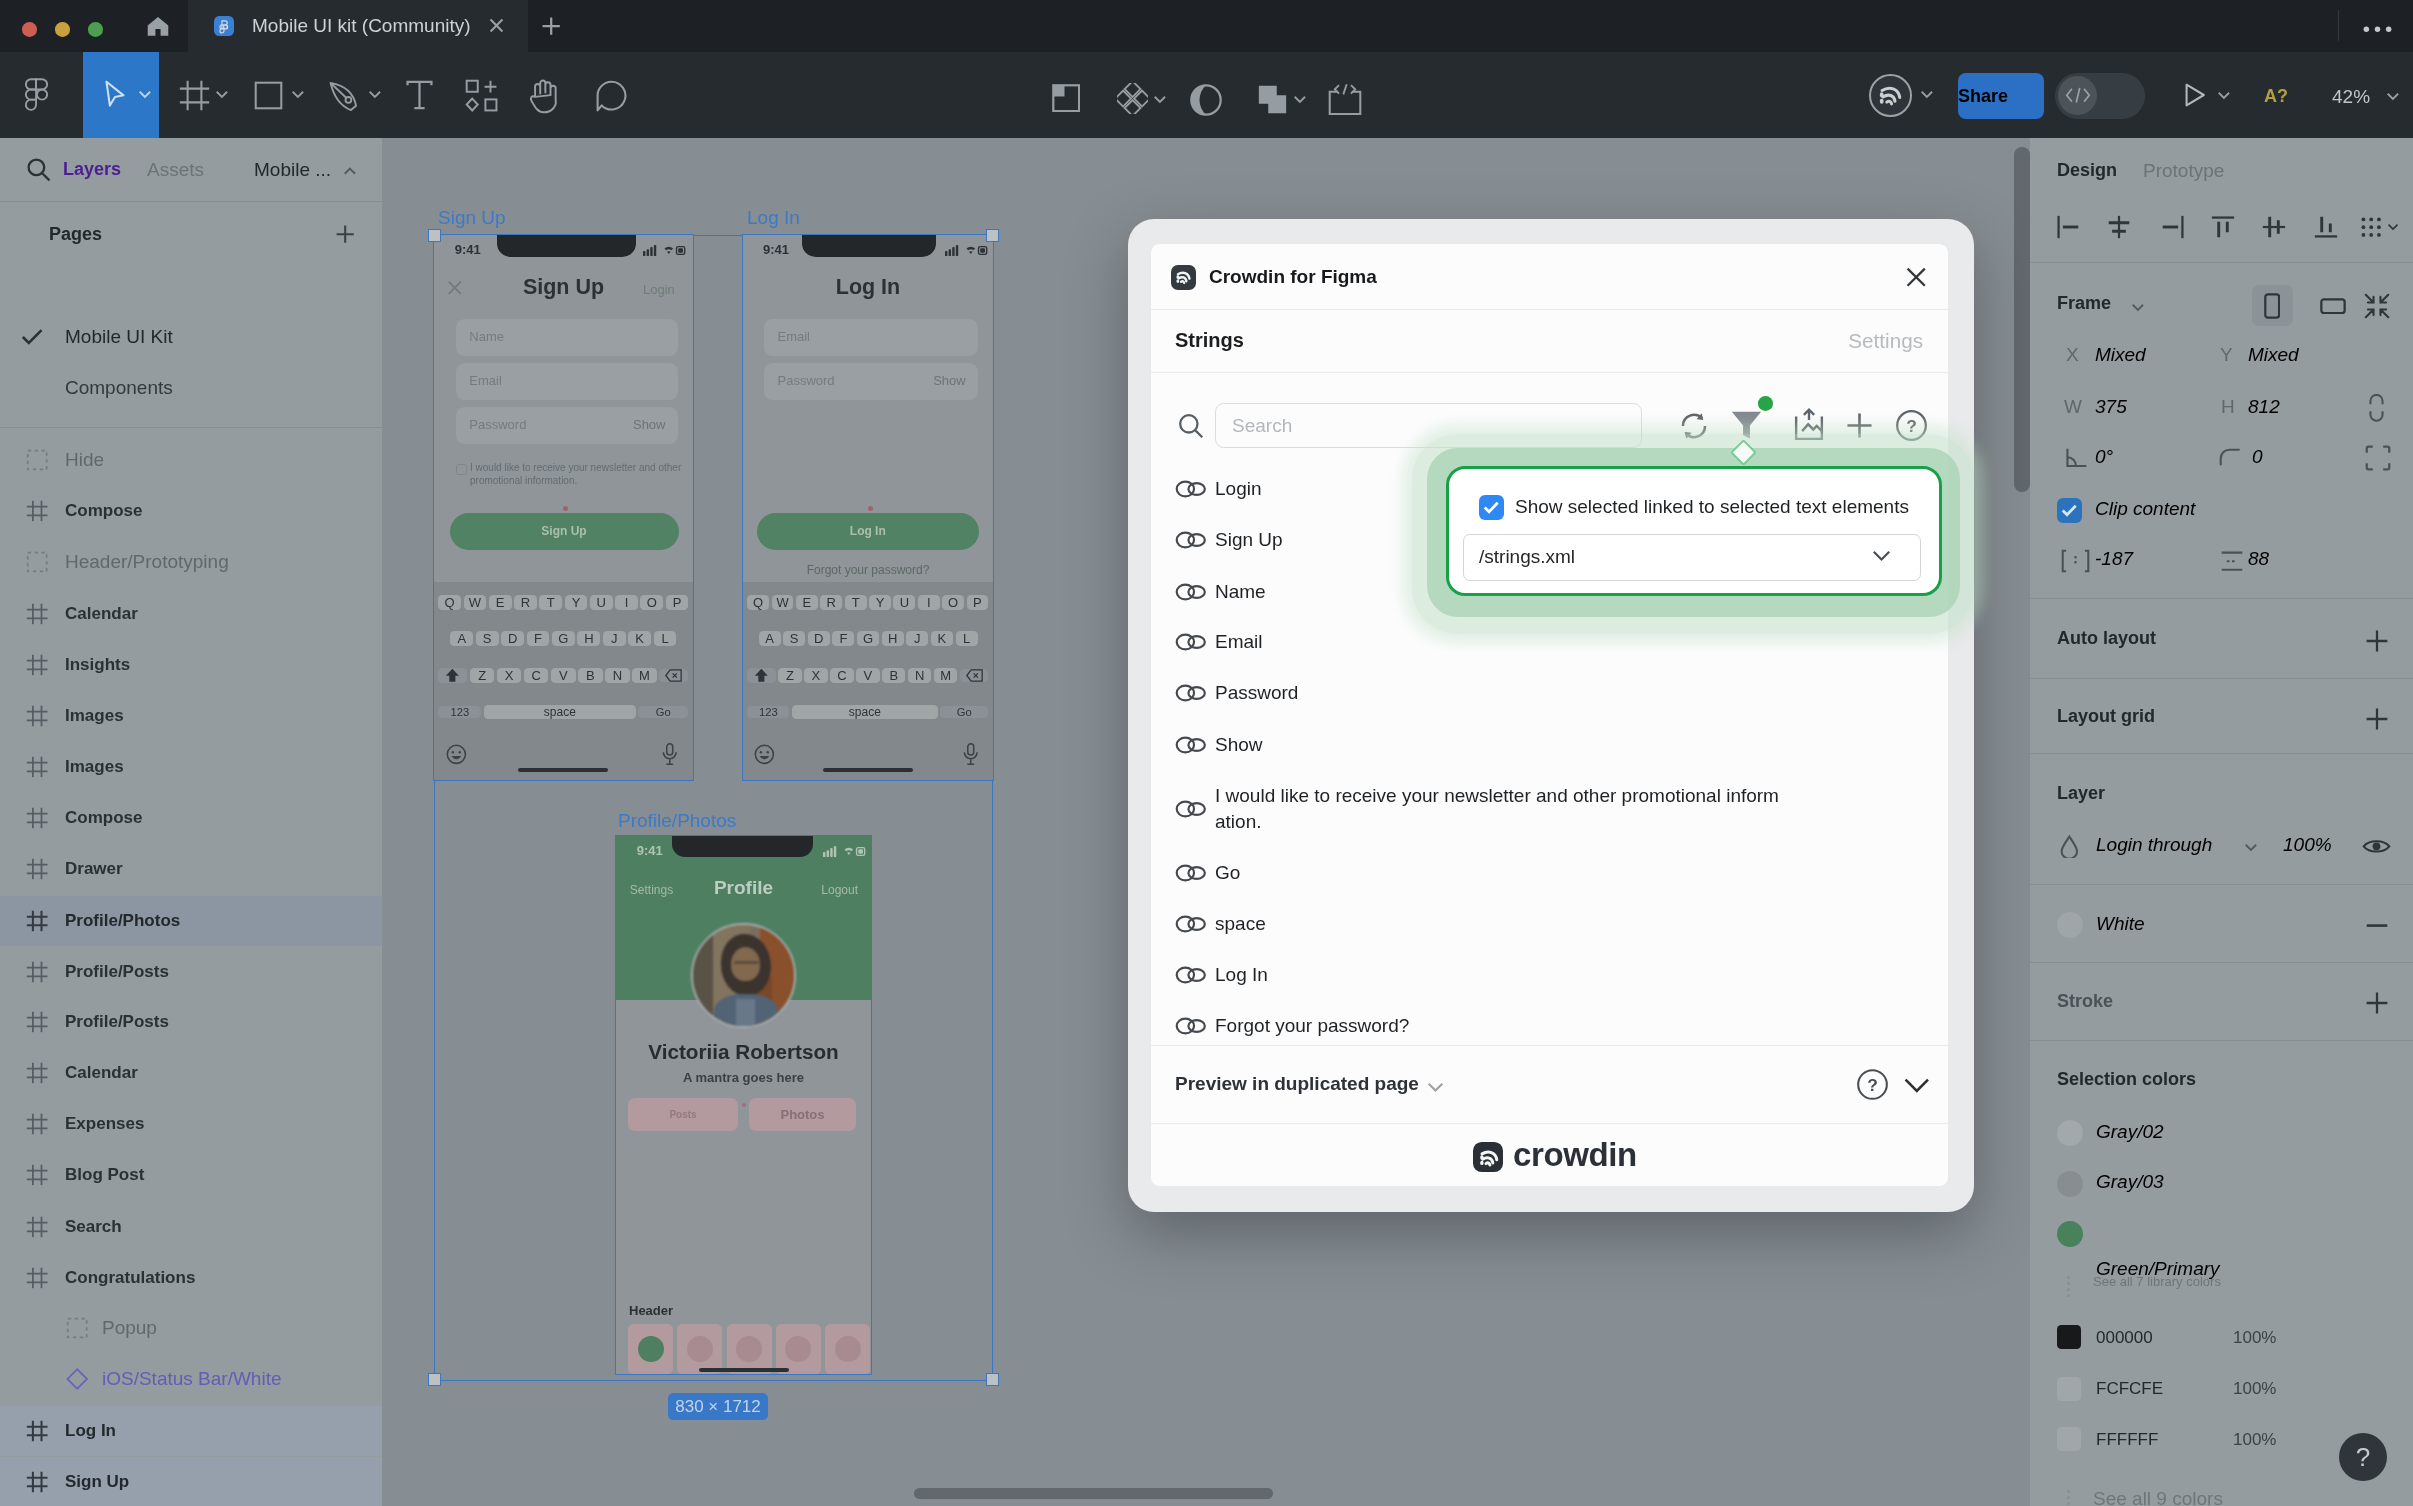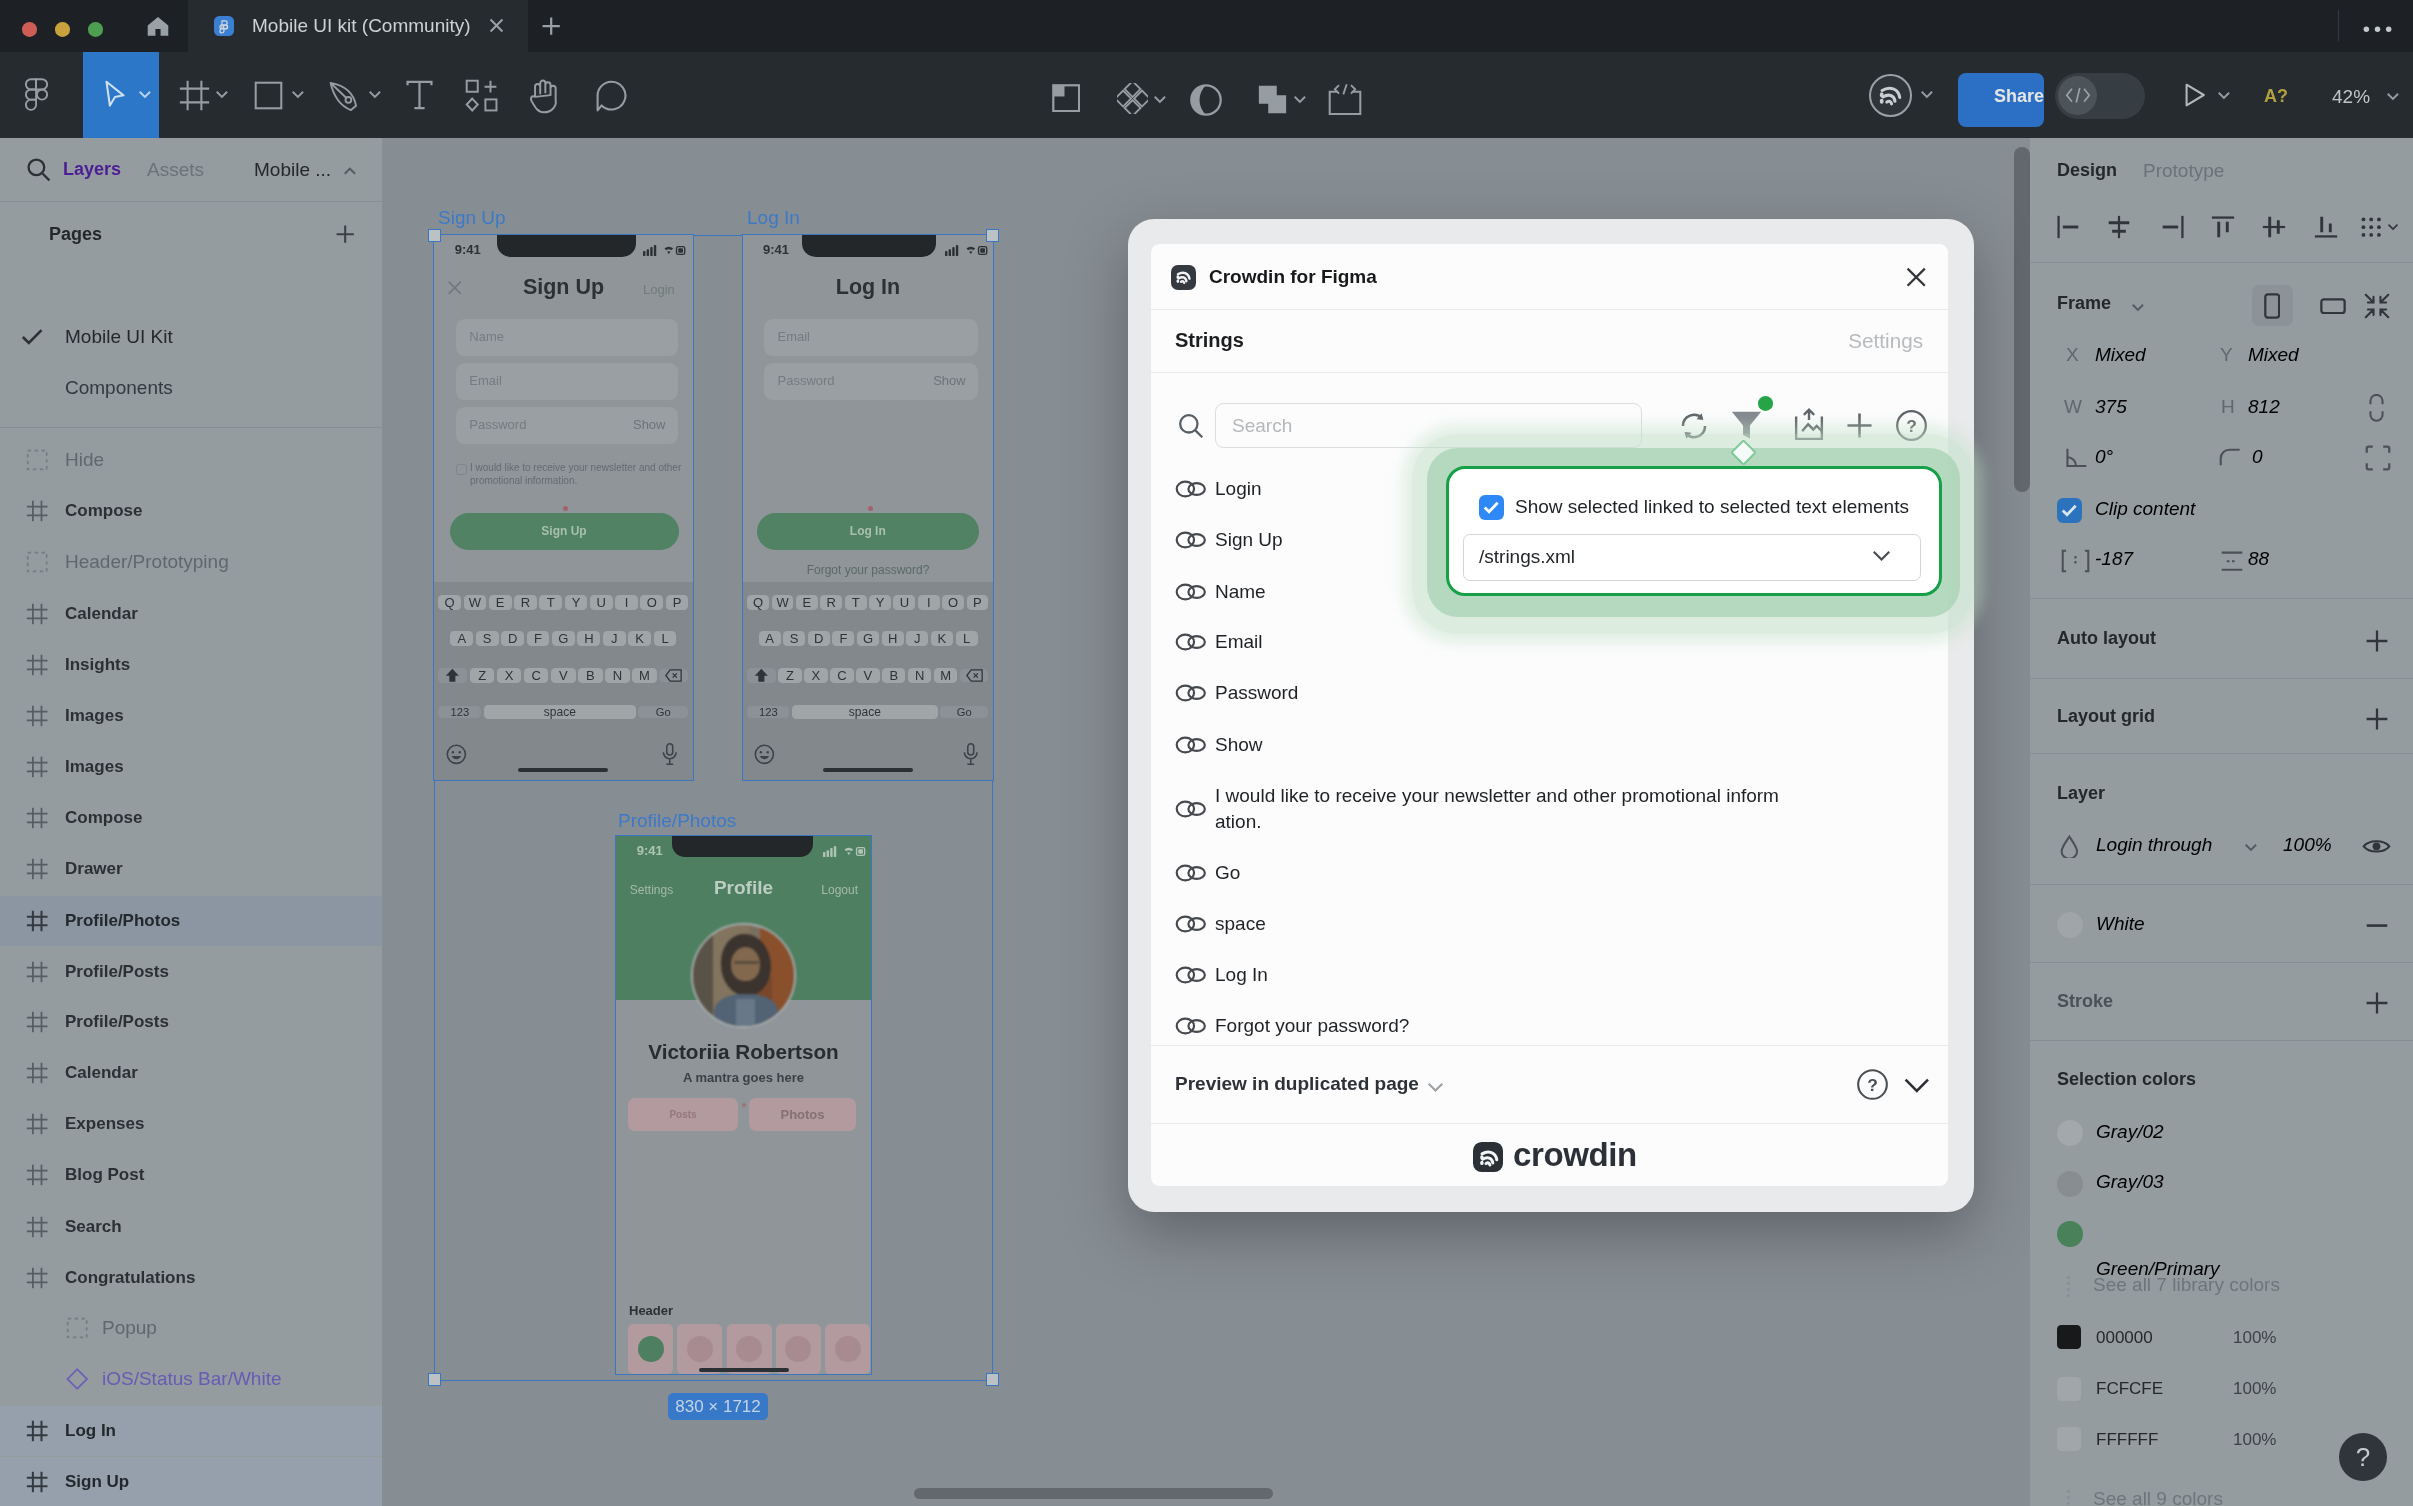--- a/index.html
+++ b/index.html
@@ -199,21 +199,21 @@
       <path d="M8 18.5 C14.5 14.5 21 16.5 22 23.5"></path>
       <path d="M12.5 24.5 C15 22.5 17.5 23.5 18 26.5"></path>
     </g>
     <rect x="4.5" y="13" width="4.2" height="6" rx="2.1" fill="#c9ced1"></rect>
     <rect x="4.5" y="20.5" width="4.2" height="6" rx="2.1" fill="#c9ced1"></rect>
   </svg>
   <svg class="abs" style="left:1920px; top:38px;" width="13.8" height="9.5" viewBox="0 0 16 11">
       <path d="M2 2 L8 8 L14 2" fill="none" stroke="#969da2" stroke-width="2.2"></path>
     </svg>
 
-  <div class="abs" style="left:1958px; top:20.7px; width:86px; height:54px; background:#2b70c5; border-radius:7.8px; color:#e5e5e5; font-size:18px; font-weight:700; text-align:right; line-height:46px;">Share</div>
+  <div class="abs" style="left:1958px; top:20.7px; width:86px; height:46px; background:#2b70c5; border-radius:7.8px; color:#000000; font-size:18px; font-weight:700; text-align:left; line-height:46px;">Share</div>
 
   <div class="abs" style="left:2055px; top:20.7px; width:90px; height:46px; background:#363d43; border-radius:23px;"></div>
   <div class="abs" style="left:2058px; top:24px; width:39px; height:39px; background:#4c5359; border-radius:50%;"></div>
   <svg class="abs" style="left:2065px; top:35px;" width="26" height="16.4" viewBox="0 0 30 19">
     <path d="M8 2 L2 9.5 L8 17 M22 2 L28 9.5 L22 17 M17 1 L13 18" fill="none" stroke="#9ba2a7" stroke-width="2"></path>
   </svg>
 
   <svg class="abs" style="left:2184px; top:30px;" width="22.4" height="26" viewBox="0 0 26 30">
     <path d="M3 3 L23 15 L3 27 Z" fill="none" stroke="#b1b7bb" stroke-width="2.4" stroke-linejoin="round"></path>
   </svg>
@@ -1030,21 +1030,21 @@
   <div class="swatch-c" style="left:27px; top:1083px; background:#48815a;"></div>
   <div class="abs rp-val" style="left:66px; top:1084px;margin-top:36px;">Green/Primary</div>
   <svg class="abs" style="left:35px; top:1136px;" width="6.9" height="24" viewBox="0 0 8 28">
       <g fill="#888f94">
         <circle cx="4" cy="4" r="1.8"></circle>
         <circle cx="4" cy="11" r="1.8"></circle>
         <circle cx="4" cy="18" r="1.8"></circle>
         <circle cx="4" cy="25" r="1.8"></circle>
       </g>
     </svg>
-  <div class="abs" style="left:63px; top:1136px; font-size:19px; color:#6f767b;">See all 7 library colors</div>
+  <div class="abs" style="left:63px; top:1136px; font-size:13px; color:#6f767b;">See all 7 library colors</div>
 
   <div class="swatch-s" style="left:27px; top:1187px; background:#17191b;"></div>
   <div class="abs" style="left:66px; top:1190px; font-size:17px; color:#23282c;">000000</div>
   <div class="abs" style="left:203px; top:1190px; font-size:17px; color:#3c4247;">100%</div>
   <div class="swatch-s" style="left:27px; top:1239px; background:#a0a6a9;"></div>
   <div class="abs" style="left:66px; top:1241px; font-size:17px; color:#23282c;">FCFCFE</div>
   <div class="abs" style="left:203px; top:1241px; font-size:17px; color:#3c4247;">100%</div>
   <div class="swatch-s" style="left:27px; top:1289px; background:#a0a6a9;"></div>
   <div class="abs" style="left:66px; top:1292px; font-size:17px; color:#23282c;">FFFFFF</div>
   <div class="abs" style="left:203px; top:1292px; font-size:17px; color:#3c4247;">100%</div>

